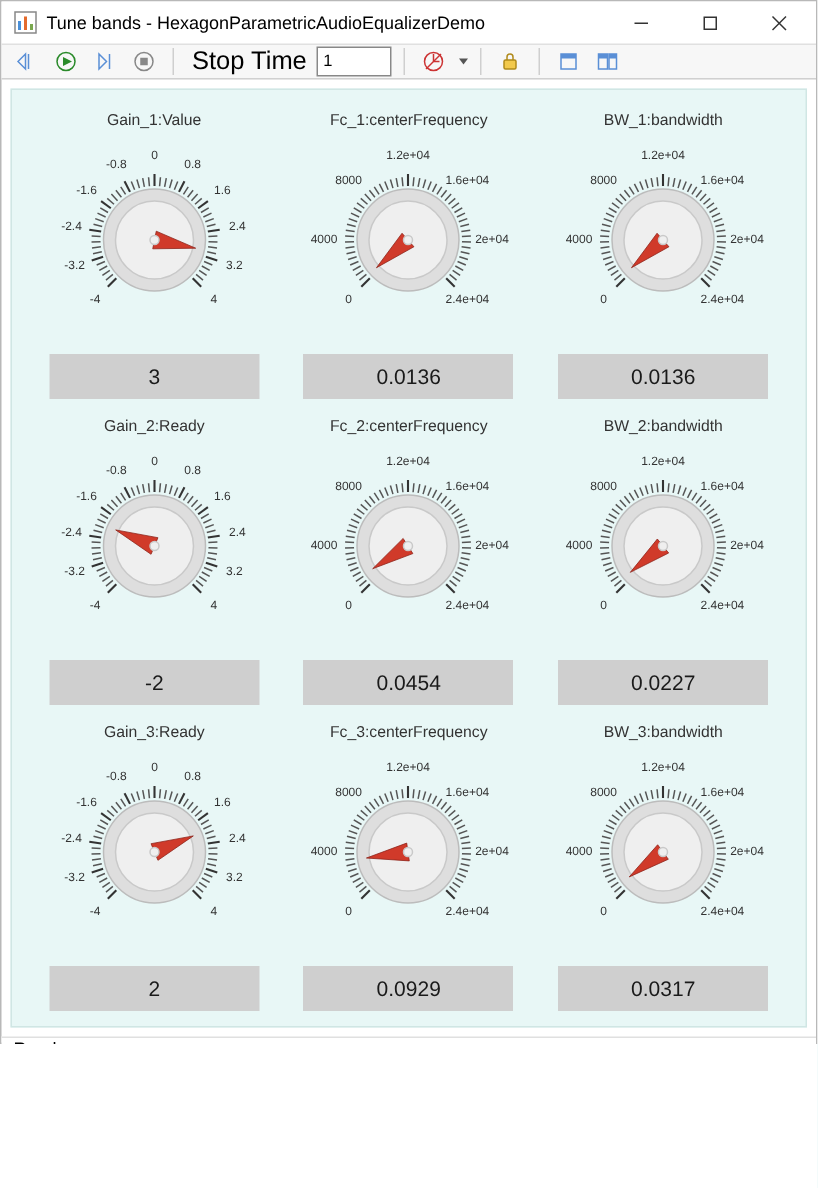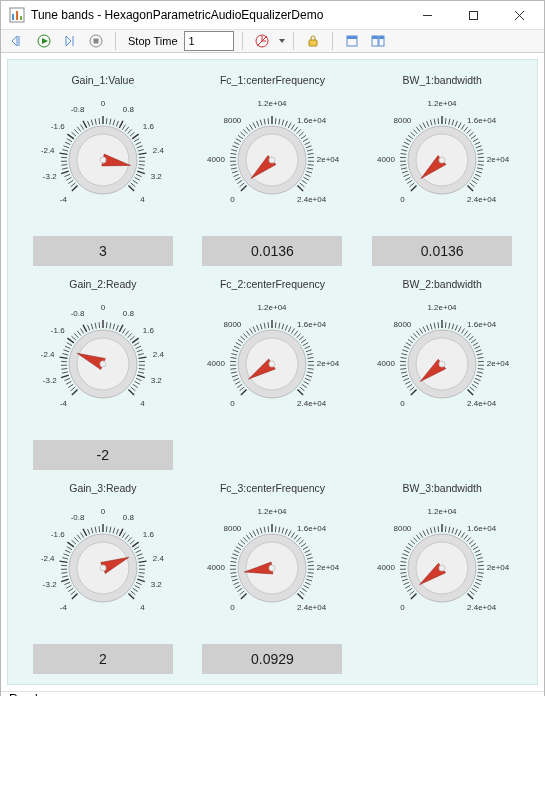--- a/index.html
+++ b/index.html
@@ -53,21 +53,21 @@
     background: #f7f7f7;
   }
   .tb-btn {
     width:22px; height:22px;
     display:flex; align-items:center; justify-content:center;
     border-radius:2px;
   }
   .tb-sep {
     width:1px; height:18px; background:#cfcfcf; margin:0 4px;
   }
-  .stop-label { font-size:11px; margin: 0 2px 0 4px; }
+  .stop-label { font-size:17px; margin: 0 2px 0 4px; }
   .stop-input {
     width: 40px; height:18px;
     border:1px solid #888;
     font-size:11px;
     padding: 0 4px;
   }
   .dropdown-caret {
     width:0; height:0;
     border-left:3px solid transparent;
     border-right:3px solid transparent;
@@ -583,20 +583,21 @@
                 <text class="scale-text" x="30.40" y="28.41">8000</text>
                 <text class="scale-text" x="70.00" y="12.00">1.2e+04</text>
                 <text class="scale-text" x="109.60" y="28.41">1.6e+04</text>
                 <text class="scale-text" x="126.00" y="67.99">2e+04</text>
                 <text class="scale-text" x="109.60" y="107.60">2.4e+04</text>
                 <circle class="face" cx="70" cy="68" r="34"></circle>
                 <circle class="cap" cx="70" cy="68" r="26"></circle>
                 <polygon class="needle" points="46.45,83.15 73.25,73.05 66.75,62.95"></polygon>
                 <circle cx="70" cy="68" r="3" fill="#efefef" stroke="#c9c9c9"></circle>
               </svg></div>
+    <div class="readout">0.0454</div>
   </div>
           <div class="cell">
     <div class="knob-label">BW_2:bandwidth</div>
     <div class="knob-wrap"><svg class="knob-svg" width="140" height="124" viewBox="0 0 140 124">
                 <line class="tick tick-major" x1="44.54" y1="93.46" x2="38.89" y2="99.11"></line>
                 <line class="tick" x1="42.26" y1="90.95" x2="37.64" y2="94.77"></line>
                 <line class="tick" x1="40.23" y1="88.24" x2="35.26" y2="91.61"></line>
                 <line class="tick" x1="38.45" y1="85.34" x2="33.20" y2="88.23"></line>
                 <line class="tick" x1="36.96" y1="82.30" x2="31.45" y2="84.68"></line>
                 <line class="tick" x1="35.76" y1="79.12" x2="30.06" y2="80.98"></line>
@@ -650,20 +651,21 @@
                 <text class="scale-text" x="30.40" y="28.41">8000</text>
                 <text class="scale-text" x="70.00" y="12.00">1.2e+04</text>
                 <text class="scale-text" x="109.60" y="28.41">1.6e+04</text>
                 <text class="scale-text" x="126.00" y="67.99">2e+04</text>
                 <text class="scale-text" x="109.60" y="107.60">2.4e+04</text>
                 <circle class="face" cx="70" cy="68" r="34"></circle>
                 <circle class="cap" cx="70" cy="68" r="26"></circle>
                 <polygon class="needle" points="48.20,85.57 73.77,72.67 66.23,63.33"></polygon>
                 <circle cx="70" cy="68" r="3" fill="#efefef" stroke="#c9c9c9"></circle>
               </svg></div>
+    <div class="readout">0.0227</div>
   </div>
           <div class="cell">
     <div class="knob-label">Gain_3:Ready</div>
     <div class="knob-wrap"><svg class="knob-svg" width="140" height="124" viewBox="0 0 140 124">
                 <line class="tick tick-major" x1="44.54" y1="93.46" x2="38.89" y2="99.11"></line>
                 <line class="tick" x1="42.26" y1="90.95" x2="37.64" y2="94.77"></line>
                 <line class="tick" x1="40.23" y1="88.24" x2="35.26" y2="91.61"></line>
                 <line class="tick" x1="38.45" y1="85.34" x2="33.20" y2="88.23"></line>
                 <line class="tick" x1="36.96" y1="82.30" x2="31.45" y2="84.68"></line>
                 <line class="tick tick-major" x1="35.76" y1="79.12" x2="28.15" y2="81.60"></line>
@@ -857,20 +859,21 @@
                 <text class="scale-text" x="30.40" y="28.41">8000</text>
                 <text class="scale-text" x="70.00" y="12.00">1.2e+04</text>
                 <text class="scale-text" x="109.60" y="28.41">1.6e+04</text>
                 <text class="scale-text" x="126.00" y="67.99">2e+04</text>
                 <text class="scale-text" x="109.60" y="107.60">2.4e+04</text>
                 <circle class="face" cx="70" cy="68" r="34"></circle>
                 <circle class="cap" cx="70" cy="68" r="26"></circle>
                 <polygon class="needle" points="47.47,84.63 73.56,72.83 66.44,63.17"></polygon>
                 <circle cx="70" cy="68" r="3" fill="#efefef" stroke="#c9c9c9"></circle>
               </svg></div>
+    <div class="readout">0.0317</div>
   </div>
         </div>
     </div>
   </div>
 
   <div class="statusbar">
     <span>Ready</span>
   </div>
 </div>
 

